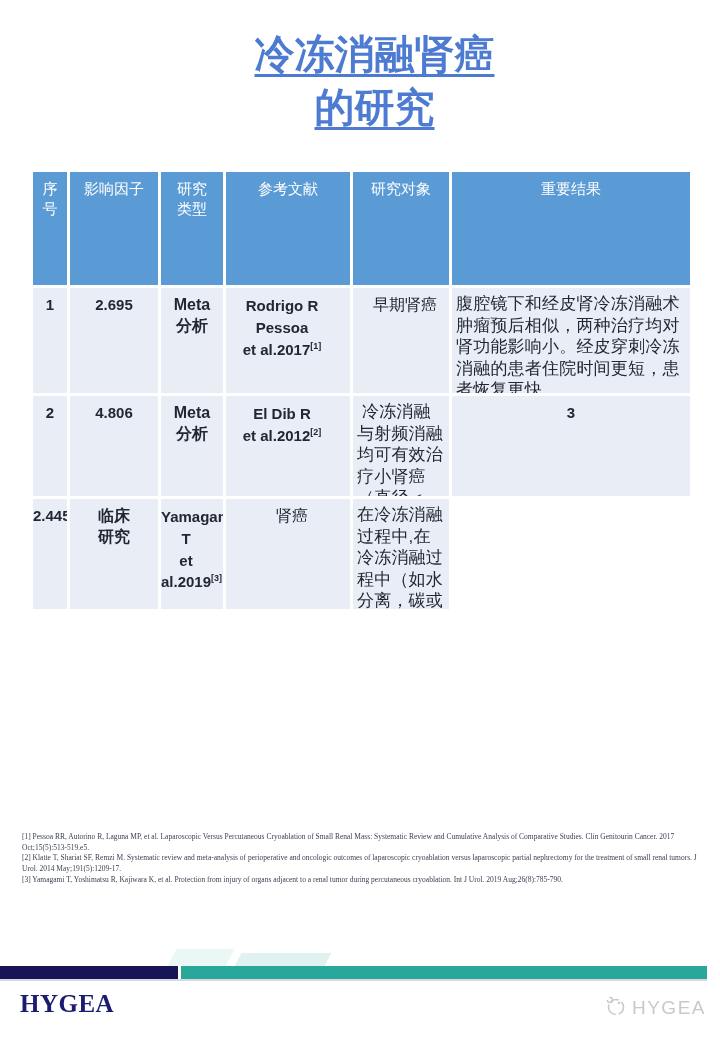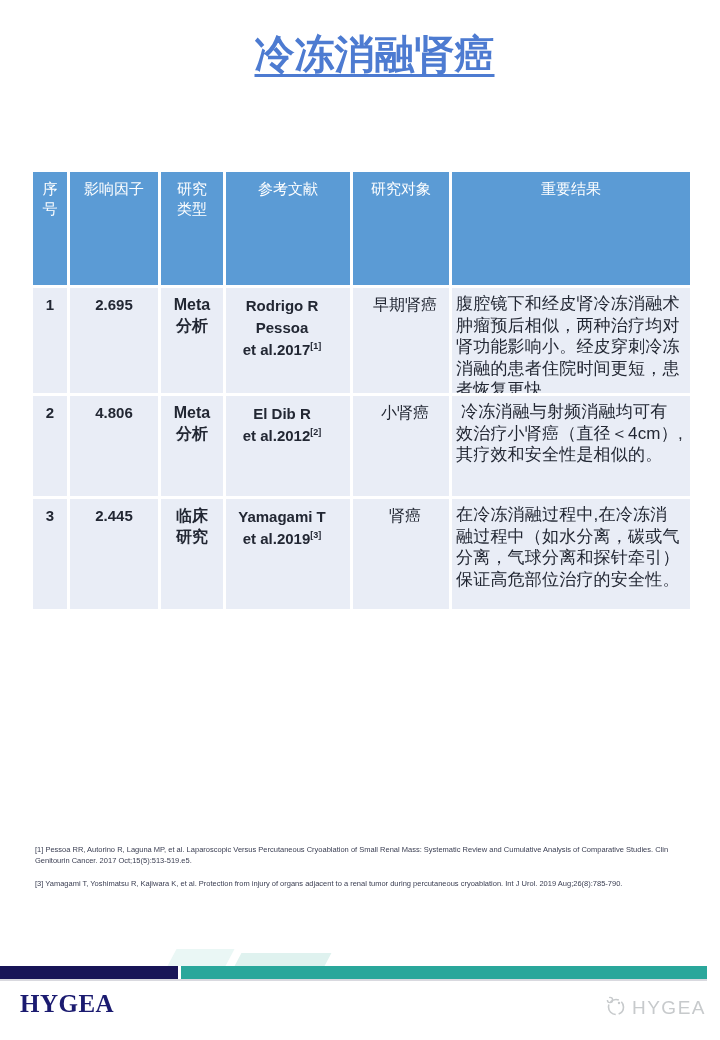--- a/index.html
+++ b/index.html
@@ -53,21 +53,21 @@
     text-align:left;padding:5px 6px 0 4px;font-size:17px;line-height:1.27;
     white-space:pre-wrap;letter-spacing:0.2px;
   }
   sup.refsup{font-size:9px;vertical-align:super;line-height:0;}
 
   
   .footnotes{
     position:absolute;left:22px;top:832px;width:686px;
     color:var(--footnote_color);font-size:7.5px;line-height:1.42;
   }
-  .footnotes p{margin:13px;}
+  .footnotes p{margin:0;font-family:Liberation Serif, serif;}
 
   
   .deco1{position:absolute;left:172px;top:949px;width:58px;height:17px;background:#EAF7F5;transform:skewX(-28deg);}
   .deco2{position:absolute;left:238px;top:953px;width:90px;height:13px;background:#DFF2EF;transform:skewX(-28deg);}
   .bar-navy{position:absolute;left:0;top:966px;width:178px;height:13px;background:var(--navy);}
   .bar-teal{position:absolute;left:181px;top:966px;width:526px;height:13px;background:var(--teal);}
   .bar-shadow{position:absolute;left:0;top:979px;width:707px;height:2px;background:#d9d9df;}
   .brand{
     position:absolute;left:20px;top:990px;
     font-family:"Liberation Serif","DejaVu Serif",serif;
@@ -79,20 +79,21 @@
   }
   .watermark .wm-text{font-size:19px;letter-spacing:1.5px;font-weight:400;}
 </style>
 </head>
 <body>
 
 <div class="page">
 
   <div class="title">
     <div class="tline">冷冻消融肾癌</div>
+    <div class="tline">的研究</div>
   </div>
 
   <div class="study-table">
 
     <div class="cell th">序
 号</div>
     <div class="cell th">影响因子</div>
     <div class="cell th">研究
 类型</div>
     <div class="cell th">参考文献</div>
@@ -111,37 +112,37 @@
     <div class="cell td result">腹腔镜下和经皮肾冷冻消融术肿瘤预后相似，两种治疗均对肾功能影响小。经皮穿刺冷冻消融的患者住院时间更短，患者恢复更快。</div>
 
     <div class="cell td num">2</div>
     <div class="cell td num">4.806</div>
     <div class="cell td type">Meta
 分析</div>
     <div class="cell td ref">
       <span>El Dib R</span><br>
       <span>et al.2012</span><sup class="refsup">[2]</sup>
     </div>
-    <div class="cell td subject">小肾癌</div>
     <div class="cell td result"> 冷冻消融与射频消融均可有效治疗小肾癌（直径＜4cm）,其疗效和安全性是相似的。</div>
 
     <div class="cell td num">3</div>
     <div class="cell td num">2.445</div>
     <div class="cell td type">临床
 研究</div>
     <div class="cell td ref">
       <span>Yamagami T</span><br>
       <span>et al.2019</span><sup class="refsup">[3]</sup>
     </div>
     <div class="cell td subject">肾癌</div>
     <div class="cell td result">在冷冻消融过程中,在冷冻消融过程中（如水分离，碳或气分离，气球分离和探针牵引）保证高危部位治疗的安全性。</div>
   </div>
 
   <div class="footnotes">
     <p>[1] Pessoa RR, Autorino R, Laguna MP, et al. Laparoscopic Versus Percutaneous Cryoablation of Small Renal Mass: Systematic Review and Cumulative Analysis of Comparative Studies. Clin Genitourin Cancer. 2017 Oct;15(5):513-519.e5.</p>
+    <p>[2] Klatte T, Shariat SF, Remzi M. Systematic review and meta-analysis of perioperative and oncologic outcomes of laparoscopic cryoablation versus laparoscopic partial nephrectomy for the treatment of small renal tumors. J Urol. 2014 May;191(5):1209-17.</p>
     <p>[3] Yamagami T, Yoshimatsu R, Kajiwara K, et al. Protection from injury of organs adjacent to a renal tumor during percutaneous cryoablation. Int J Urol. 2019 Aug;26(8):785-790.</p>
   </div>
 
   <div class="deco1"></div>
   <div class="deco2"></div>
   <div class="bar-navy"></div>
   <div class="bar-teal"></div>
   <div class="bar-shadow"></div>
 
   <div class="brand">HYGEA</div>

